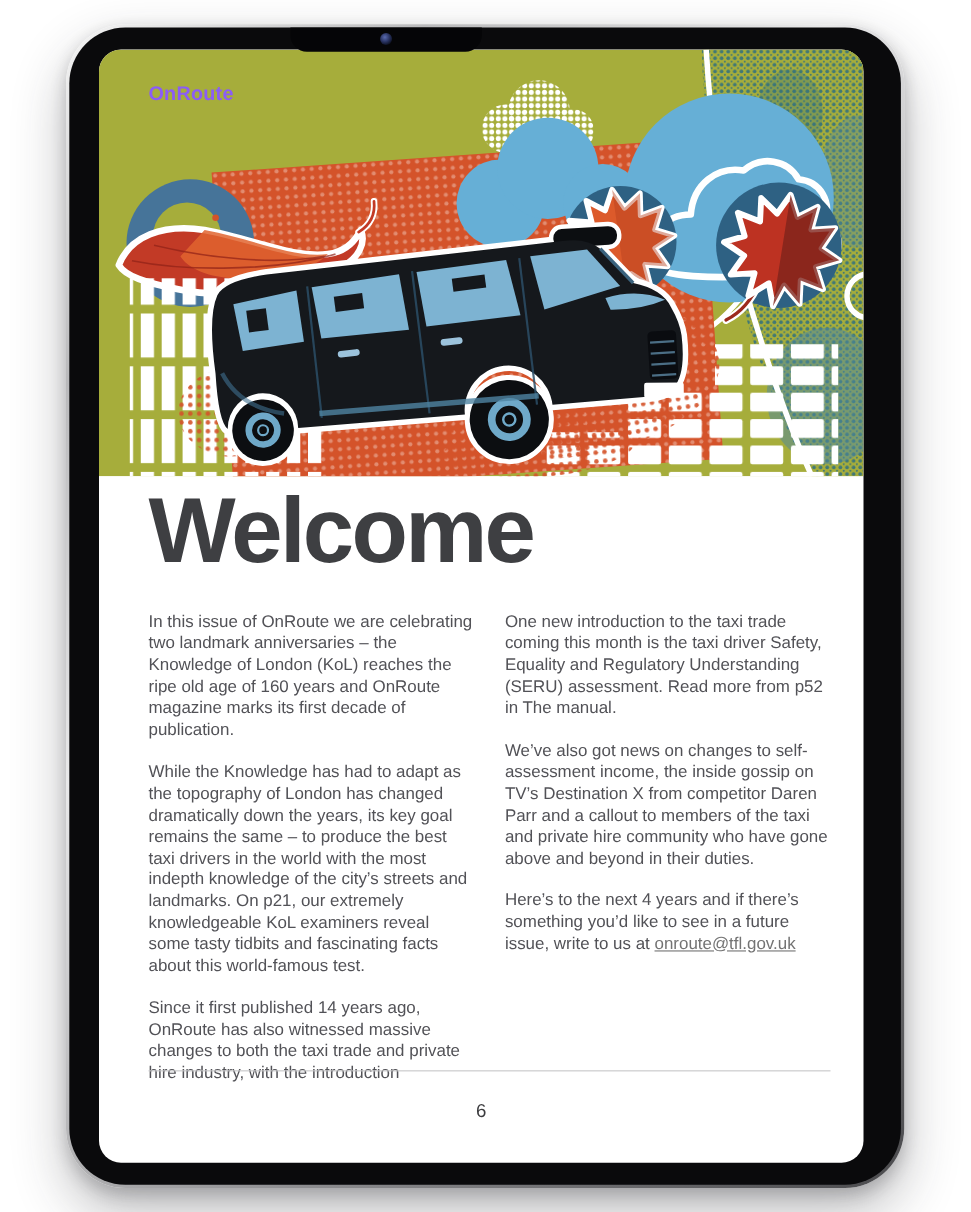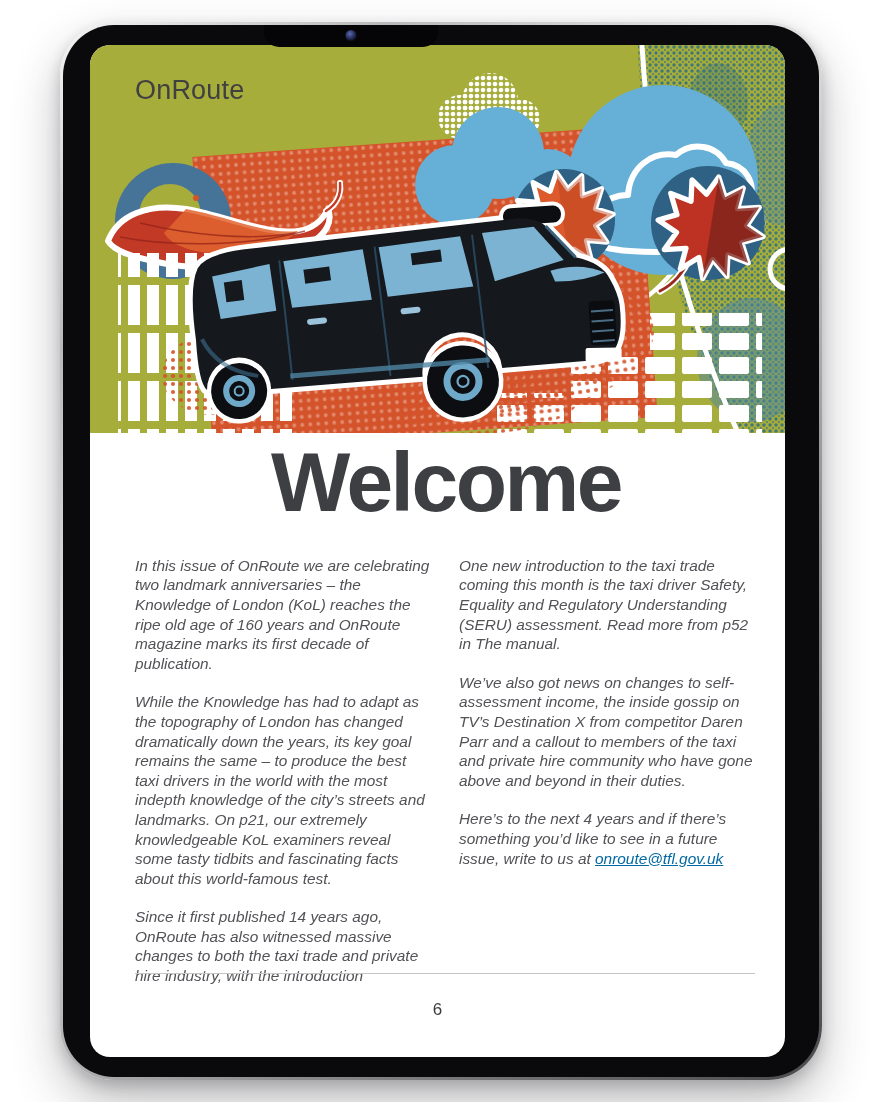--- a/index.html
+++ b/index.html
@@ -28,33 +28,33 @@
   .camera{
     position:absolute;left:50%;top:5px;transform:translateX(-50%);
     width:11px;height:11px;border-radius:50%;
     background:radial-gradient(circle at 40% 35%,#5a6bb0 0%,#27315e 45%,#0c1020 75%);
   }
 
   
   .header-art{position:absolute;left:0;top:0;width:695px;height:388px;}
   .logo{
     position:absolute;left:45px;top:30px;z-index:20;
-    font-size:27px;font-weight:400;letter-spacing:.2px;color:#404040;
+    font-size:18px;font-weight:700;letter-spacing:.2px;color:#8b5cf6;
   }
 
   
   .article{position:absolute;left:45px;top:398px;width:622px;}
   .page-title{
     margin:0;font-size:84px;line-height:.95;font-weight:700;
-    letter-spacing:-2.5px;color:#3e3f42;text-align:center;
+    letter-spacing:-2.5px;color:#3e3f42;
   }
   .columns{display:flex;gap:27px;margin-top:33px;}
-  .col{width:297px;font-style:italic;}
+  .col{width:297px;}
   .col p{margin:0 0 19px 0;font-size:15.4px;line-height:19.6px;color:#525257;}
-  .closing a{color:#0369a1;text-decoration:underline;}
+  .closing a{color:#737373;text-decoration:underline;}
 
   
   .footer-rule{position:absolute;left:45px;top:928px;width:620px;height:1px;background:#c6c6c8;}
   .page-number{
     position:absolute;left:0;top:955px;width:100%;
     text-align:center;font-size:17px;color:#3c3c3f;
   }
 </style>
 </head>
 <body>

